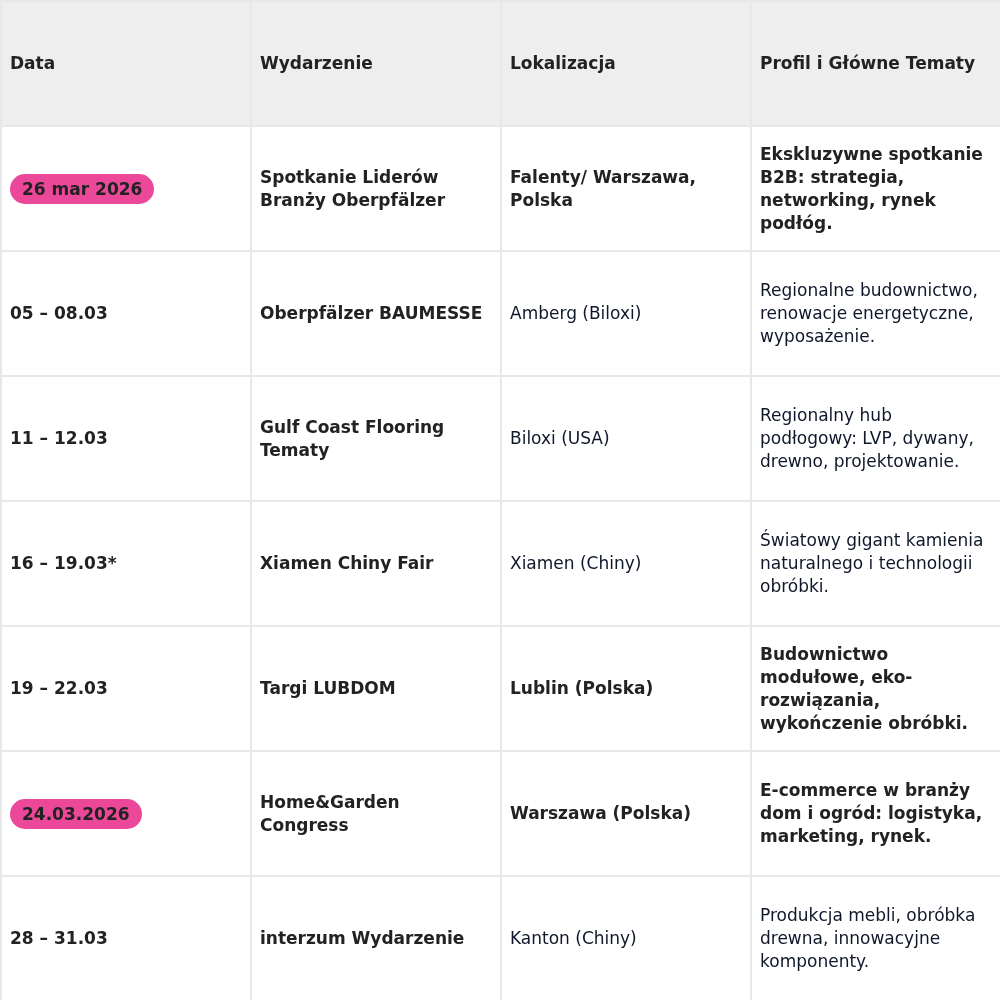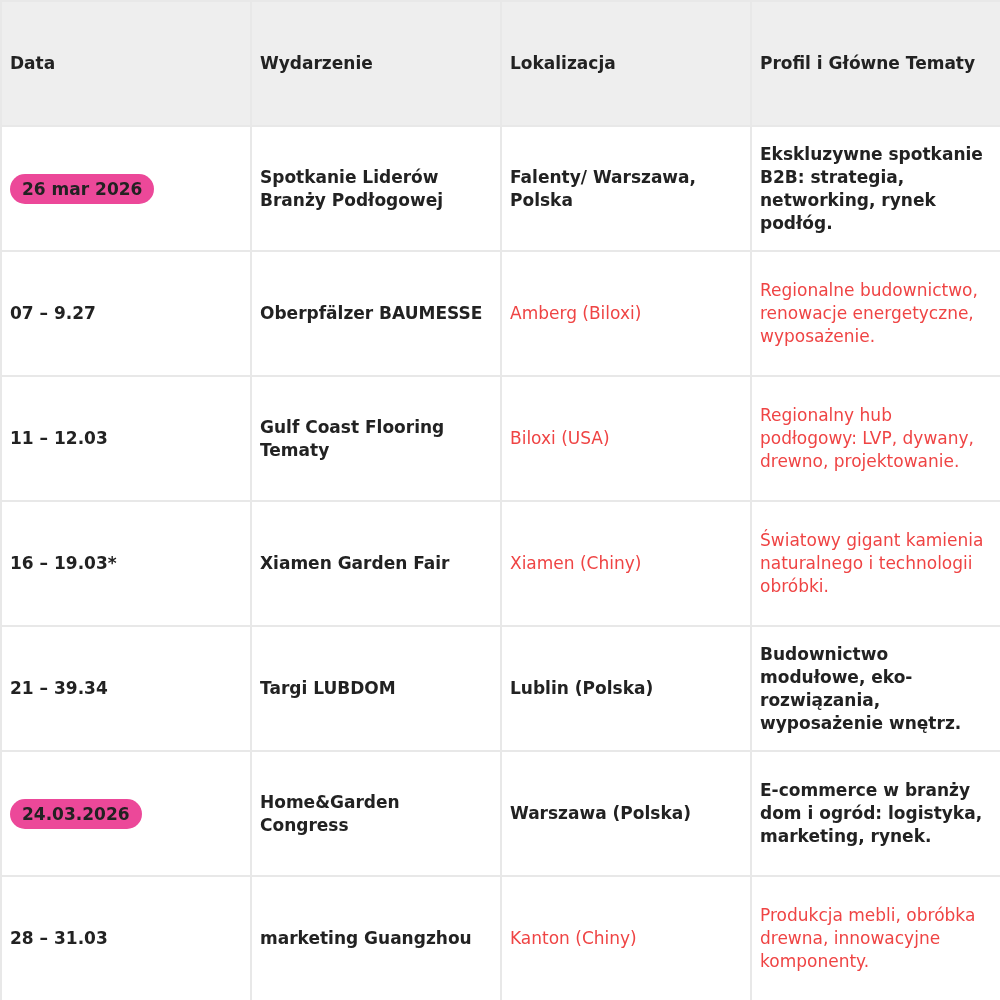--- a/index.html
+++ b/index.html
@@ -20,21 +20,21 @@
       line-height: 23px;
       height: 125px;
     }
     table.events th {
       background: #eeeeee;
       font-weight: bold;
       font-size: 17px;
     }
     col.c1, col.c2, col.c3, col.c4 { width: 250px; }
     .bold { font-weight: bold; }
-    .normal { font-weight: normal; color: #ef4444; }
+    .normal { font-weight: normal; color: #0f172a; }
     .pill {
       display: inline-block;
       background: #ec4899;
       border-radius: 16px;
       padding: 4px 12px;
       font-weight: bold;
       line-height: 22px;
     }
   </style>
 </head>
@@ -51,54 +51,54 @@
     <tr>
       <th>Data</th>
       <th>Wydarzenie</th>
       <th>Lokalizacja</th>
       <th>Profil i Główne Tematy</th>
     </tr>
   </thead>
   <tbody>
     <tr>
       <td><span class="pill">26 mar 2026</span></td>
-      <td class="bold">Spotkanie Liderów Branży Podłogowej</td>
+      <td class="bold">Spotkanie Liderów Branży Oberpfälzer</td>
       <td class="bold">Falenty/ Warszawa, Polska</td>
       <td class="bold">Ekskluzywne spotkanie B2B: strategia, networking, rynek podłóg.</td>
     </tr>
     <tr>
-      <td class="bold">07 – 9.27</td>
+      <td class="bold">05 – 08.03</td>
       <td class="bold">Oberpfälzer BAUMESSE</td>
       <td class="normal">Amberg (Biloxi)</td>
       <td class="normal">Regionalne budownictwo, renowacje energetyczne, wyposażenie.</td>
     </tr>
     <tr>
       <td class="bold">11 – 12.03</td>
       <td class="bold">Gulf Coast Flooring Tematy</td>
       <td class="normal">Biloxi (USA)</td>
       <td class="normal">Regionalny hub podłogowy: LVP, dywany, drewno, projektowanie.</td>
     </tr>
     <tr>
       <td class="bold">16 – 19.03*</td>
-      <td class="bold">Xiamen Garden Fair</td>
+      <td class="bold">Xiamen Chiny Fair</td>
       <td class="normal">Xiamen (Chiny)</td>
       <td class="normal">Światowy gigant kamienia naturalnego i technologii obróbki.</td>
     </tr>
     <tr>
-      <td class="bold">21 – 39.34</td>
+      <td class="bold">19 – 22.03</td>
       <td class="bold">Targi LUBDOM</td>
       <td class="bold">Lublin (Polska)</td>
-      <td class="bold">Budownictwo modułowe, eko-rozwiązania, wyposażenie wnętrz.</td>
+      <td class="bold">Budownictwo modułowe, eko-rozwiązania, wykończenie obróbki.</td>
     </tr>
     <tr>
       <td><span class="pill">24.03.2026</span></td>
       <td class="bold">Home&amp;Garden Congress</td>
       <td class="bold">Warszawa (Polska)</td>
       <td class="bold">E-commerce w branży dom i ogród: logistyka, marketing, rynek.</td>
     </tr>
     <tr>
       <td class="bold">28 – 31.03</td>
-      <td class="bold">marketing Guangzhou</td>
+      <td class="bold">interzum Wydarzenie</td>
       <td class="normal">Kanton (Chiny)</td>
       <td class="normal">Produkcja mebli, obróbka drewna, innowacyjne komponenty.</td>
     </tr>
   </tbody>
 </table>
 
 </body></html>

